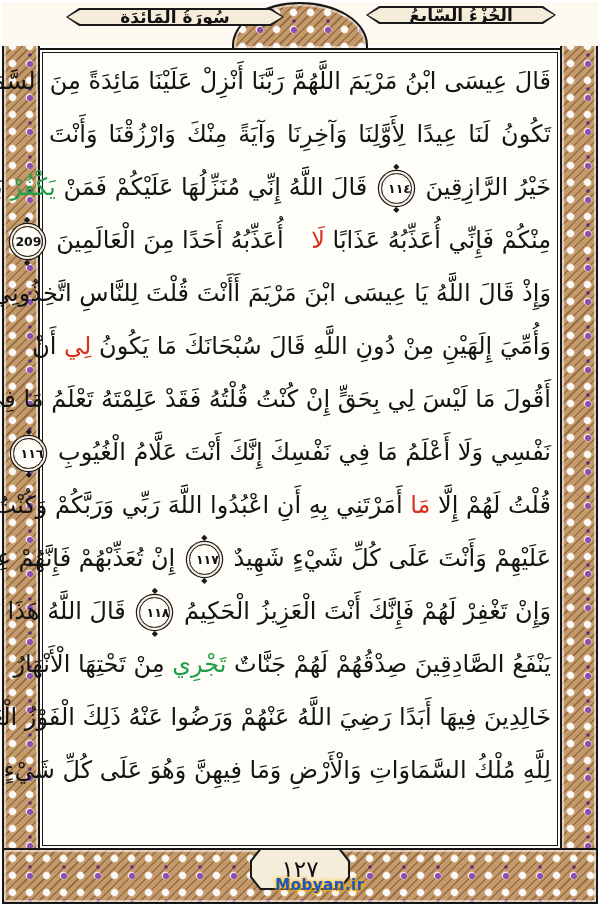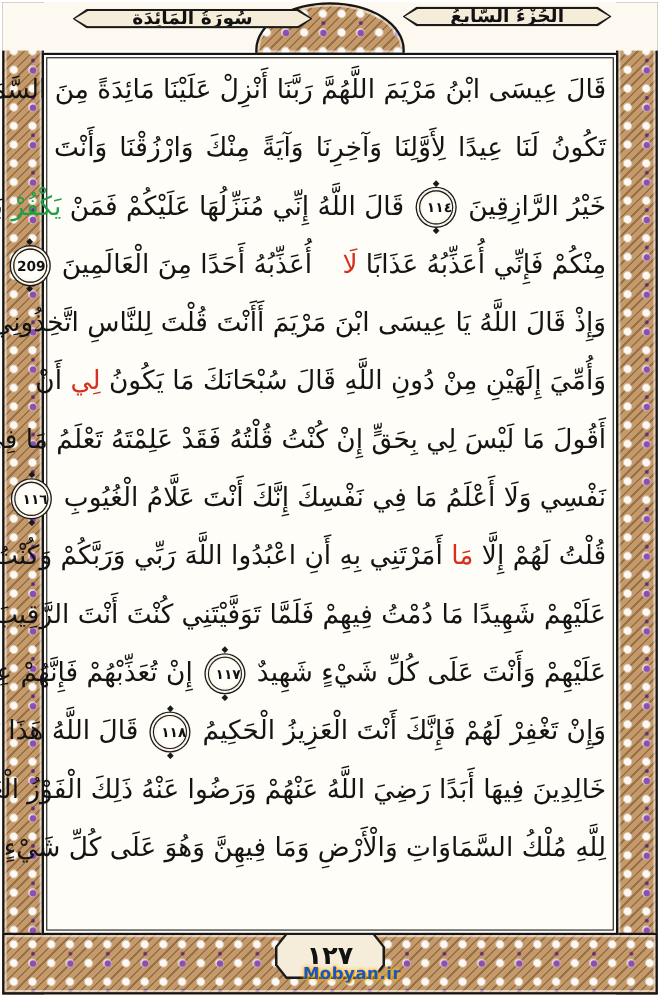--- a/index.html
+++ b/index.html
@@ -57,21 +57,21 @@
   .ayah-marker::before{top:-11px;}
   .ayah-marker::after{bottom:-11px;}
 
   
   .page-num-plate{position:absolute;left:50%;transform:translateX(-50%);top:848px;
     width:100px;height:42px;background:#1a1a1a;z-index:3;
     clip-path:polygon(10px 0,calc(100% - 10px) 0,100% 30%,100% 70%,calc(100% - 10px) 100%,10px 100%,0 70%,0 30%);}
   .page-num-plate .inner{position:absolute;inset:2px;background:#f6ecda;
     clip-path:polygon(9px 0,calc(100% - 9px) 0,100% 30%,100% 70%,calc(100% - 9px) 100%,9px 100%,0 70%,0 30%);
     display:flex;align-items:center;justify-content:center;
-    font-size:23px;font-weight:bold;color:#111;}
+    font-size:23px;font-weight:normal;color:#111;}
   .watermark{position:absolute;left:50%;transform:translateX(-50%);top:876px;z-index:4;
     font-size:15px;font-weight:bold;color:#1656c8;letter-spacing:.5px;
     text-shadow:0 0 3px #ffaa00,0 0 5px #ffcc33,1px 1px 0 #e69500;margin-left:20px;}
 </style>
 </head>
 <body>
 
 <div class="page">
 
   <div class="band band-left"></div>
@@ -97,27 +97,27 @@
         <div class="line"><span>مِنْكُمْ فَإِنِّي أُعَذِّبُهُ عَذَابًا</span> <span style="color: rgb(214, 48, 32); margin-left: 20px;">لَا</span> <span>أُعَذِّبُهُ أَحَدًا مِنَ الْعَالَمِينَ</span> <span class="ayah-marker">
             <span>209</span>
           </span></div>
         <div class="line"><span>وَإِذْ قَالَ اللَّهُ يَا عِيسَى ابْنَ مَرْيَمَ أَأَنْتَ قُلْتَ لِلنَّاسِ اتَّخِذُونِي</span></div>
         <div class="line"><span>وَأُمِّيَ إِلَهَيْنِ مِنْ دُونِ اللَّهِ قَالَ سُبْحَانَكَ مَا يَكُونُ</span> <span style="color: rgb(214, 48, 32);">لِي</span> <span>أَنْ</span></div>
         <div class="line"><span>أَقُولَ مَا لَيْسَ لِي بِحَقٍّ إِنْ كُنْتُ قُلْتُهُ فَقَدْ عَلِمْتَهُ تَعْلَمُ مَا فِي</span></div>
         <div class="line"><span>نَفْسِي وَلَا أَعْلَمُ مَا فِي نَفْسِكَ إِنَّكَ أَنْتَ عَلَّامُ الْغُيُوبِ</span> <span class="ayah-marker">
             <span>١١٦</span>
           </span> </div>
         <div class="line"><span>قُلْتُ لَهُمْ إِلَّا</span> <span style="color: rgb(214, 48, 32);">مَا</span> <span>أَمَرْتَنِي بِهِ أَنِ اعْبُدُوا اللَّهَ رَبِّي وَرَبَّكُمْ وَكُنْتُ</span></div>
-        <div class="line"><span>عَلَيْهِمْ شَهِيدًا مَا دُمْتُ فِيهِمْ فَلَمَّا تَوَفَّيْتَنِي كُنْتَ أَنْتَ الرَّقِيبَ</span></div>
         <div class="line"><span>عَلَيْهِمْ وَأَنْتَ عَلَى كُلِّ شَيْءٍ شَهِيدٌ</span> <span class="ayah-marker">
             <span>١١٧</span>
           </span> <span>إِنْ تُعَذِّبْهُمْ فَإِنَّهُمْ عِبَادُكَ</span></div>
         <div class="line"><span>وَإِنْ تَغْفِرْ لَهُمْ فَإِنَّكَ أَنْتَ الْعَزِيزُ الْحَكِيمُ</span> <span class="ayah-marker">
             <span>١١٨</span>
           </span> <span>قَالَ اللَّهُ هَذَا يَوْمُ</span></div>
+        <div class="line"><span>يَنْفَعُ الصَّادِقِينَ صِدْقُهُمْ لَهُمْ جَنَّاتٌ</span> <span style="color: rgb(31, 158, 70);">تَجْرِي</span> <span>مِنْ تَحْتِهَا الْأَنْهَارُ</span></div>
         <div class="line"><span>خَالِدِينَ فِيهَا أَبَدًا رَضِيَ اللَّهُ عَنْهُمْ وَرَضُوا عَنْهُ ذَلِكَ الْفَوْزُ الْعَظِيمُ</span> </div>
         <div class="line"><span>لِلَّهِ مُلْكُ السَّمَاوَاتِ وَالْأَرْضِ وَمَا فِيهِنَّ وَهُوَ عَلَى كُلِّ شَيْءٍ قَدِيرٌ</span> </div>
       </div>
   </div>
 
   <div class="page-num-plate">
     <span class="inner">١٢٧</span>
   </div>
   <div class="watermark">Mobyan.ir</div>
 

